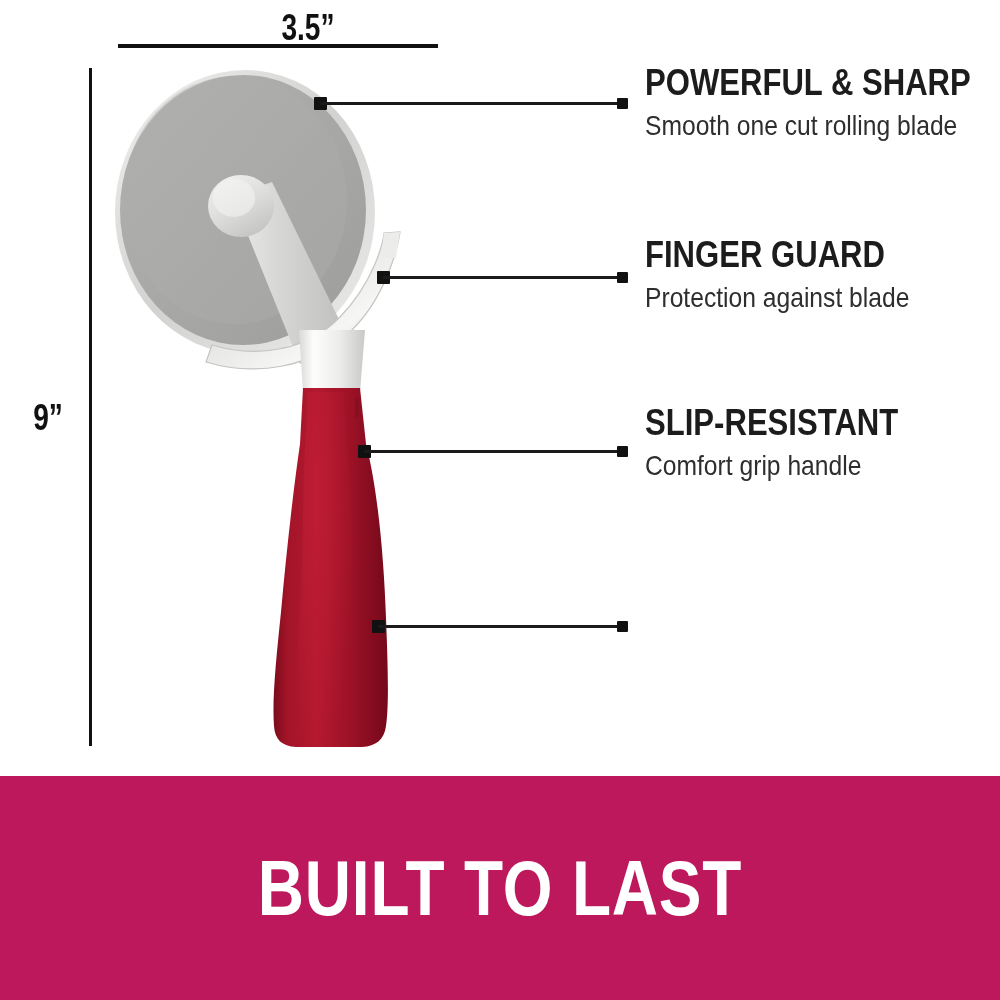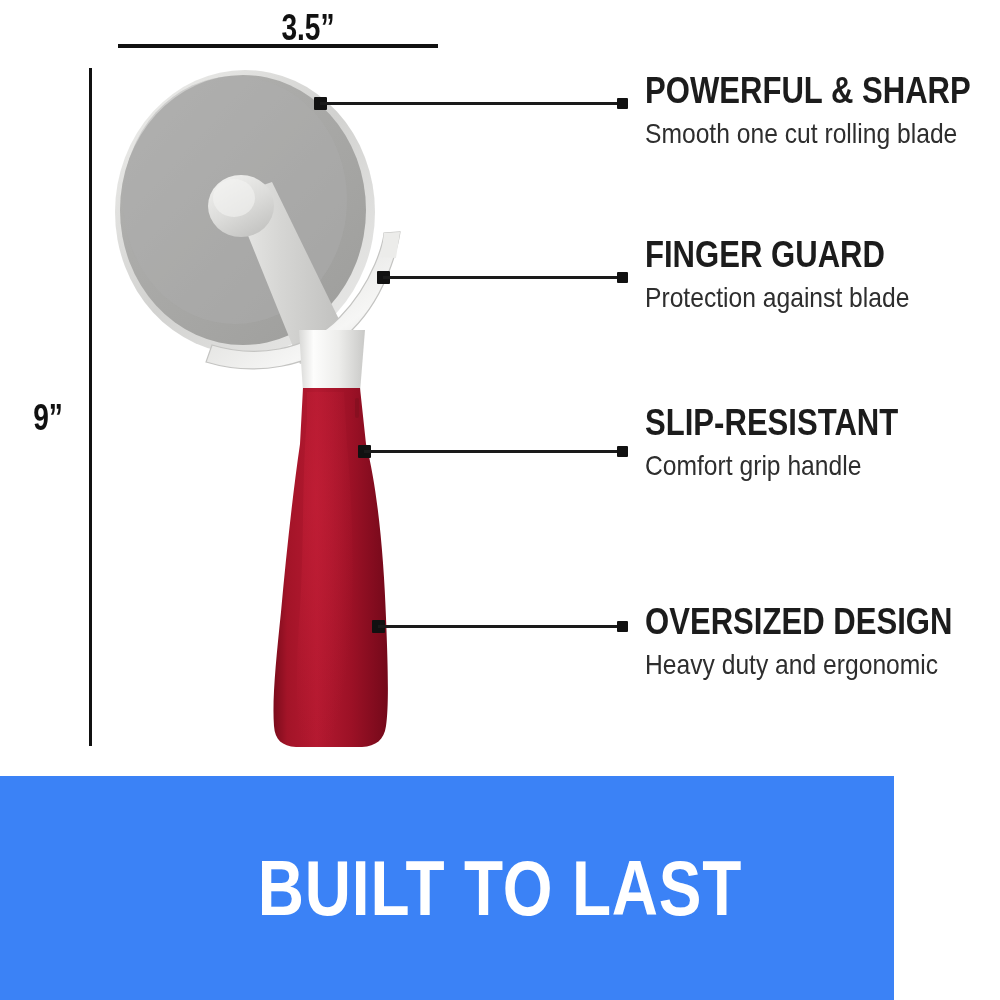--- a/index.html
+++ b/index.html
@@ -119,23 +119,23 @@
     transform-origin: left center;
     white-space: nowrap;
     margin: 0;
   }
 
   
   #banner {
     position: absolute;
     left: 0;
     top: 776px;
-    width: 894px;
+    width: 1000px;
     height: 224px;
-    background: #3b82f6;
+    background: #be185d;
     text-decoration: underline;
   }
   #banner-text {
     position: absolute;
     left: 0;
     top: 0;
     width: 1000px;
     height: 224px;
     display: flex;
     align-items: center;
@@ -253,21 +253,21 @@
              L 300 742
              C 296 706, 296 660, 300 608
              C 304 550, 302 470, 307 420 Z" fill="url(#gradHandleSheen)"></path>
 
     <rect x="355" y="398" width="4" height="20" rx="2" fill="#82101f" opacity="0.7"></rect>
   </svg>
 
   <div class="callout-dot" style="left:314px; top:97px;"></div>
   <div class="callout-line" style="left:320px; top:102px; width:302px;"></div>
   <div class="callout-dot right" style="left:617px; top:98px;"></div>
-  <div class="feature" style="top:72px;">
+  <div class="feature" style="top:64px;">
     <p class="feature-title">POWERFUL &amp; SHARP</p>
     <p class="feature-sub">Smooth one cut rolling blade</p>
   </div>
 
   <div class="callout-dot" style="left:377px; top:271px;"></div>
   <div class="callout-line" style="left:383px; top:276px; width:239px;"></div>
   <div class="callout-dot right" style="left:617px; top:272px;"></div>
   <div class="feature" style="top:236px;">
     <p class="feature-title">FINGER GUARD</p>
     <p class="feature-sub">Protection against blade</p>
@@ -277,22 +277,18 @@
   <div class="callout-line" style="left:364px; top:450px; width:258px;"></div>
   <div class="callout-dot right" style="left:617px; top:446px;"></div>
   <div class="feature" style="top:404px;">
     <p class="feature-title">SLIP-RESISTANT</p>
     <p class="feature-sub">Comfort grip handle</p>
   </div>
 
   <div class="callout-dot" style="left:372px; top:620px;"></div>
   <div class="callout-line" style="left:378px; top:625px; width:244px;"></div>
   <div class="callout-dot right" style="left:617px; top:621px;"></div>
-  <div class="feature" style="top:603px;">
-    <p class="feature-title">OVERSIZED DESIGN</p>
-    <p class="feature-sub">Heavy duty and ergonomic</p>
-  </div>
 
   <div id="banner">
     <div id="banner-text">BUILT TO LAST</div>
   </div>
 
 </div>
 
 </body></html>

